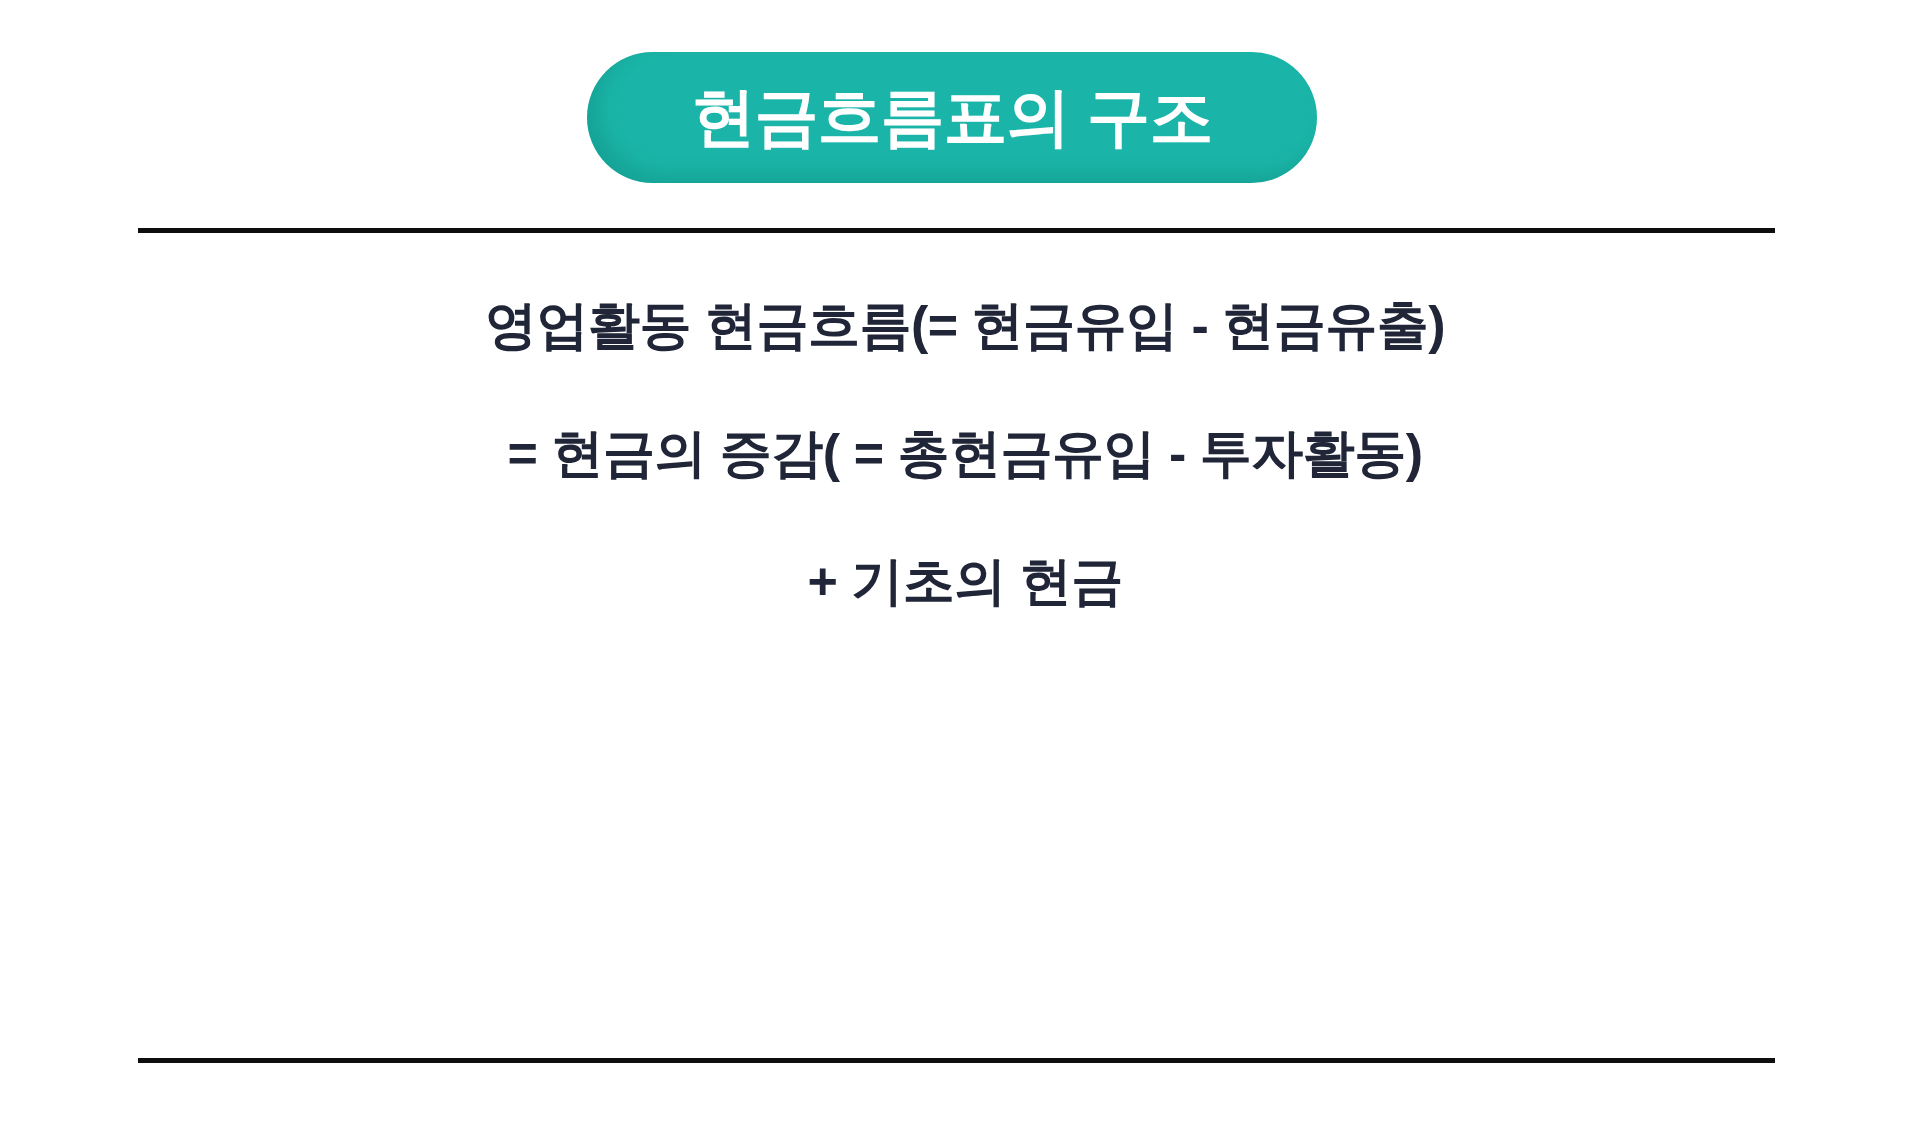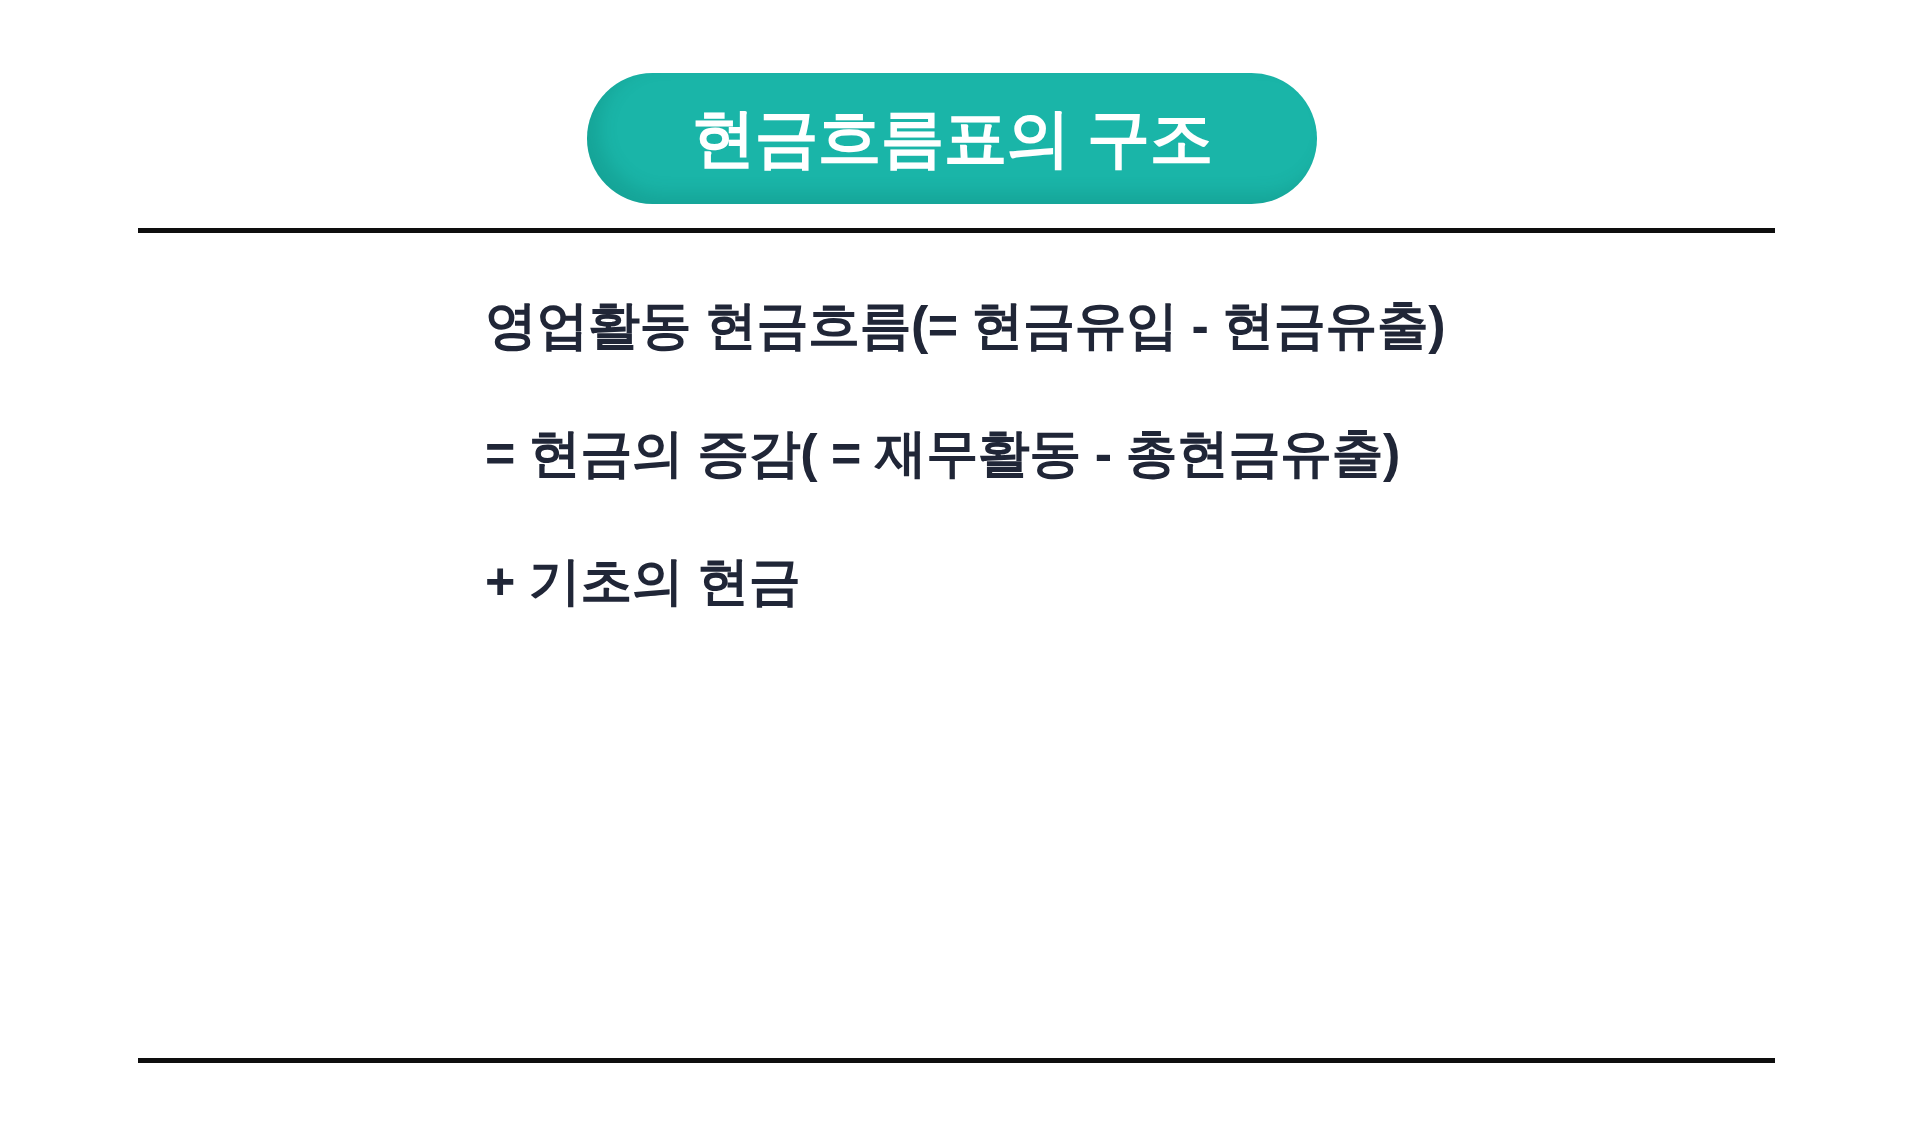--- a/index.html
+++ b/index.html
@@ -11,21 +11,21 @@
     overflow: hidden;
   }
   .canvas {
     position: relative;
     width: 1920px;
     height: 1128px;
     background: #ffffff;
   }
   .title-badge {
     position: absolute;
-    top: 73px;
+    top: 52px;
     left: 587px;
     width: 730px;
     height: 131px;
     background: #1ab5a8;
     border-radius: 66px;
     display: flex;
     align-items: center;
     justify-content: center;
     box-shadow: inset 12px -10px 18px rgba(0, 90, 80, 0.18);
   }
@@ -42,20 +42,21 @@
     width: 1637px;
     height: 5px;
     background: #0e0e0e;
   }
   .rule-top { top: 228px; }
   .rule-bottom { top: 1058px; }
   .statement-lines {
     position: absolute;
     left: 485px;
     top: 294px;
+    text-align: center;
   }
   .statement-line {
     height: 128px;
     font-size: 52px;
     line-height: 62px;
     font-weight: 700;
     color: #202637;
     letter-spacing: -0.5px;
     white-space: nowrap;
   }
@@ -66,19 +67,19 @@
 <div class="canvas">
 
   <div class="title-badge">
     <span class="badge-label">현금흐름표의 구조</span>
   </div>
 
   <div class="rule rule-top"></div>
 
   <div class="statement-lines">
     <div class="statement-line">영업활동 현금흐름(= 현금유입 - 현금유출)</div>
-    <div class="statement-line">= 현금의 증감( = 재무활동 - 총현금유출)</div>
+    <div class="statement-line">= 현금의 증감( = 총현금유입 - 투자활동)</div>
     <div class="statement-line">+ 기초의 현금</div>
   </div>
 
   <div class="rule rule-bottom"></div>
 
 </div>
 
 </body></html>

